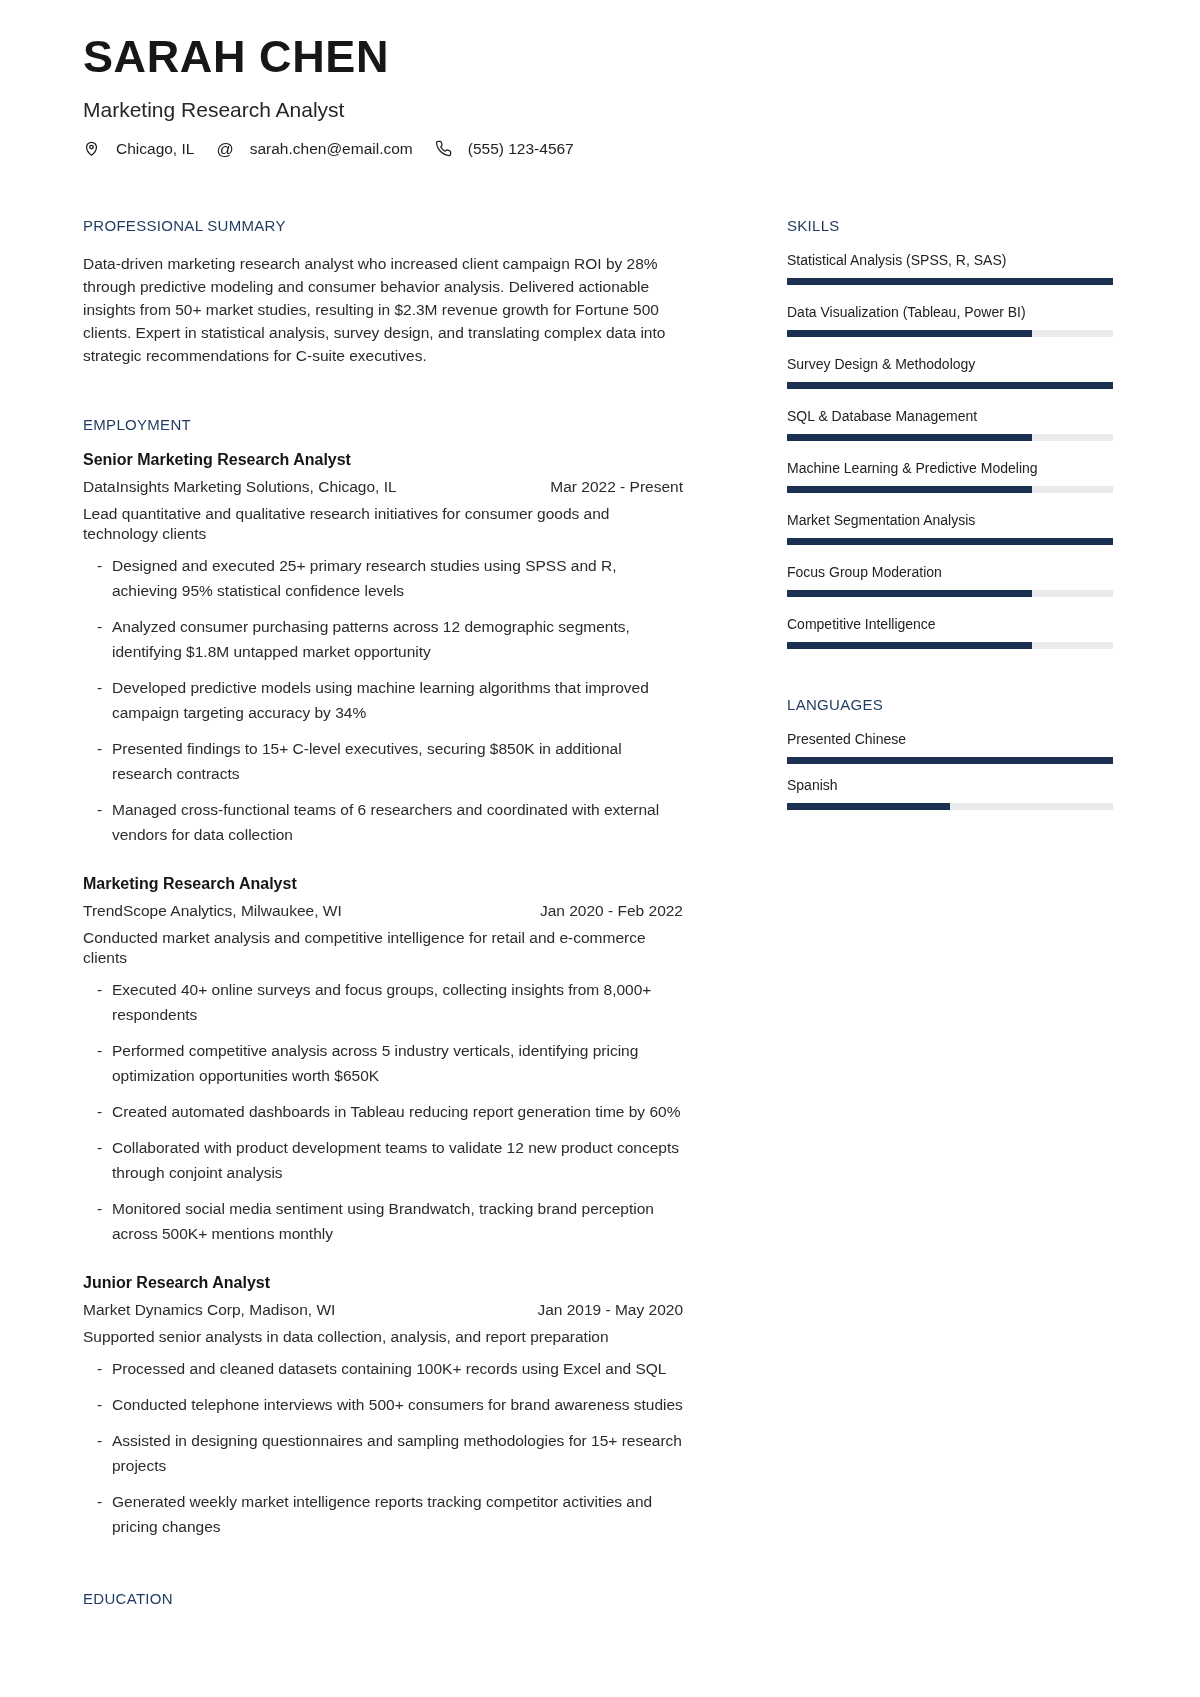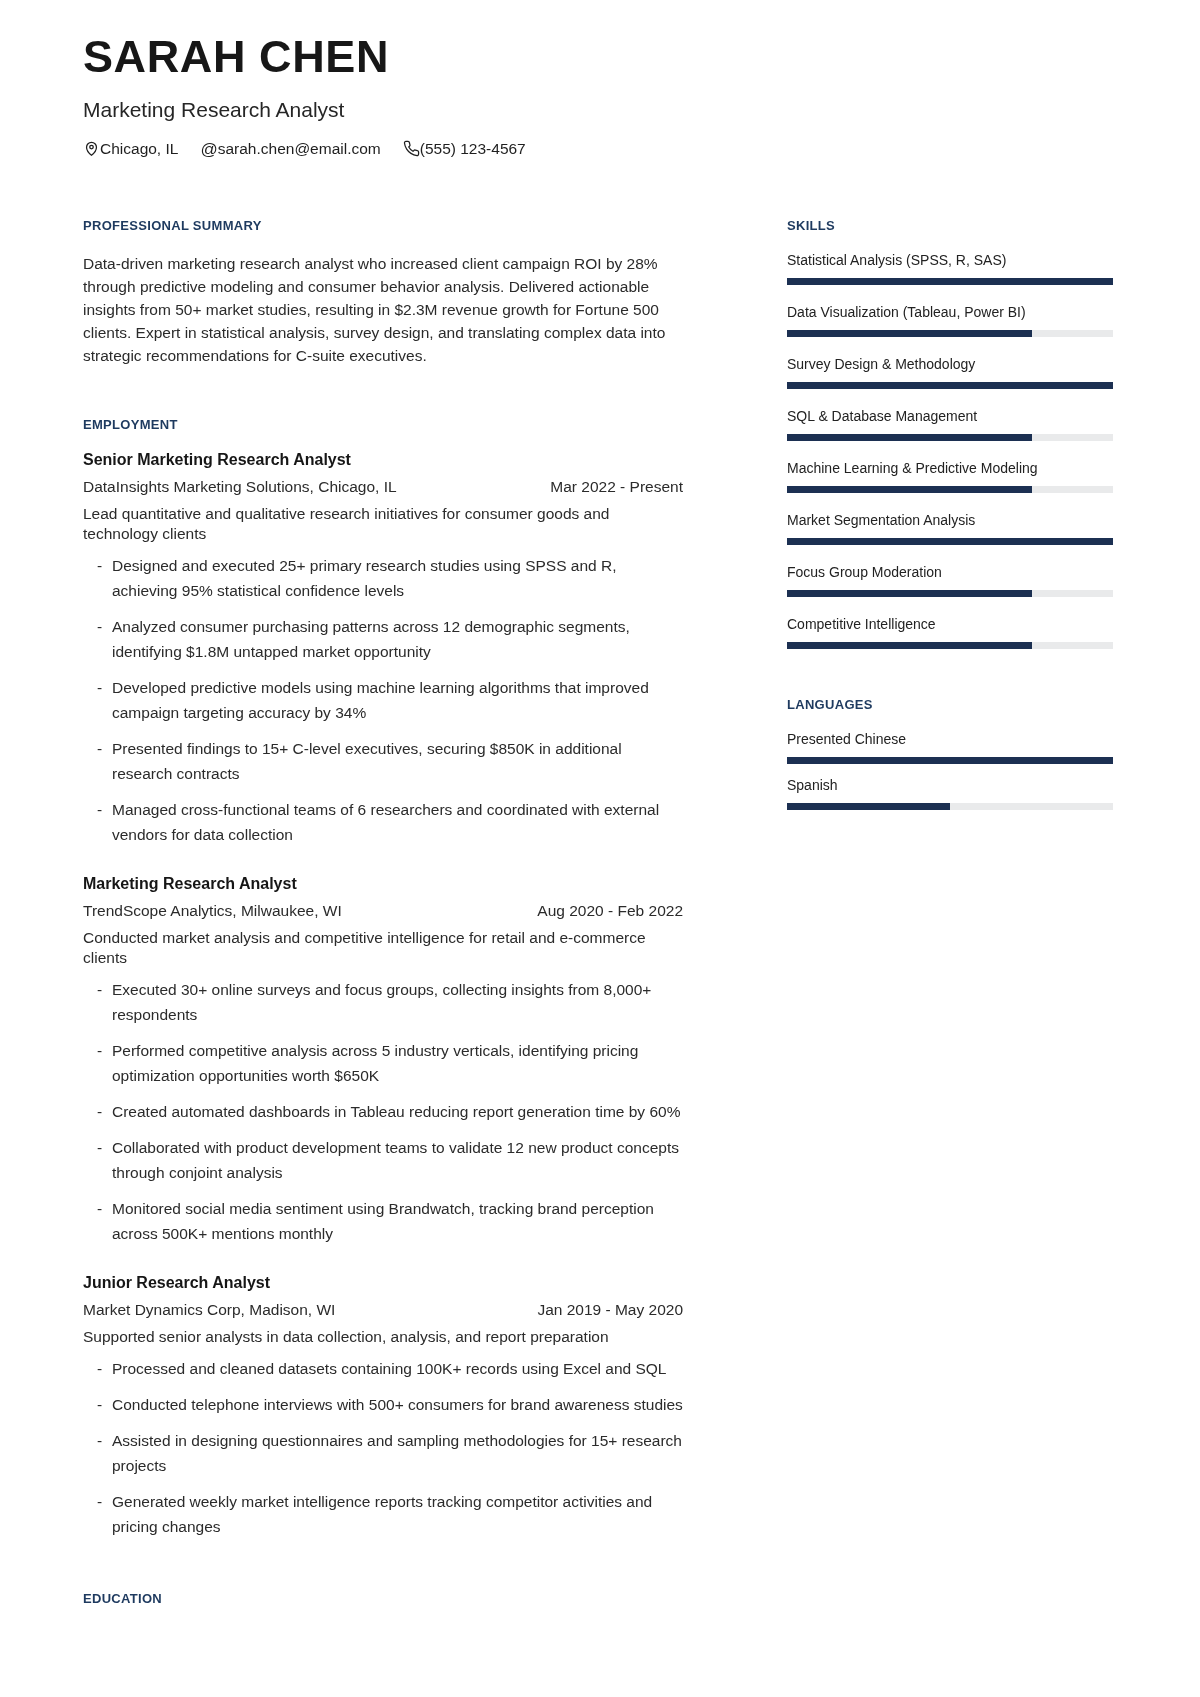--- a/index.html
+++ b/index.html
@@ -19,31 +19,31 @@
   }
   .page{padding:32px 87px 0 83px;height:100%;}
 
   
   .name{
     font-size:45px;font-weight:700;letter-spacing:0.6px;
     color:var(--name-color);line-height:1.12;
   }
   .person-title{margin-top:15px;font-size:21px;color:#262626;line-height:1.2;}
   .contact{margin-top:17px;display:flex;align-items:center;column-gap:22px;font-size:15.5px;color:#1f1f1f;}
-  .c-item{display:inline-flex;align-items:center;column-gap:0;}
+  .c-item{display:inline-flex;align-items:center;column-gap:16px;}
   .c-item svg{display:block;}
   .at-glyph{font-size:17px;line-height:1;position:relative;top:1px;}
 
   
   .columns{margin-top:58px;display:flex;column-gap:104px;align-items:flex-start;}
   .col-left{width:600px;flex:0 0 600px;}
   .col-right{width:326px;flex:0 0 326px;}
 
   h2.section-heading{
-    font-size:13px;font-weight:700;color:var(--accent);
+    font-size:15px;font-weight:400;color:var(--accent);
     letter-spacing:0.3px;line-height:20px;
   }
 
   
   .summary-text{margin-top:16px;font-size:15.5px;line-height:23px;color:var(--text);}
 
   
   .employment-section{margin-top:48px;}
   #jobs{margin-top:15px;}
   .job{margin-bottom:27px;}
@@ -125,25 +125,25 @@
                 <li class="job-bullet">Analyzed consumer purchasing patterns across 12 demographic segments, identifying $1.8M untapped market opportunity</li>
                 <li class="job-bullet">Developed predictive models using machine learning algorithms that improved campaign targeting accuracy by 34%</li>
                 <li class="job-bullet">Presented findings to 15+ C-level executives, securing $850K in additional research contracts</li>
                 <li class="job-bullet">Managed cross-functional teams of 6 researchers and coordinated with external vendors for data collection</li>
               </ul>
             </article>
             <article class="job">
               <h3 class="job-title">Marketing Research Analyst</h3>
               <div class="job-meta">
                 <span class="job-company">TrendScope Analytics, Milwaukee, WI</span>
-                <span class="job-dates">Aug 2020 - Feb 2022</span>
+                <span class="job-dates">Jan 2020 - Feb 2022</span>
               </div>
               <p class="job-desc">Conducted market analysis and competitive intelligence for retail and e-commerce clients</p>
               <ul class="job-bullets">
-                <li class="job-bullet">Executed 30+ online surveys and focus groups, collecting insights from 8,000+ respondents</li>
+                <li class="job-bullet">Executed 40+ online surveys and focus groups, collecting insights from 8,000+ respondents</li>
                 <li class="job-bullet">Performed competitive analysis across 5 industry verticals, identifying pricing optimization opportunities worth $650K</li>
                 <li class="job-bullet">Created automated dashboards in Tableau reducing report generation time by 60%</li>
                 <li class="job-bullet">Collaborated with product development teams to validate 12 new product concepts through conjoint analysis</li>
                 <li class="job-bullet">Monitored social media sentiment using Brandwatch, tracking brand perception across 500K+ mentions monthly</li>
               </ul>
             </article>
             <article class="job">
               <h3 class="job-title">Junior Research Analyst</h3>
               <div class="job-meta">
                 <span class="job-company">Market Dynamics Corp, Madison, WI</span>

